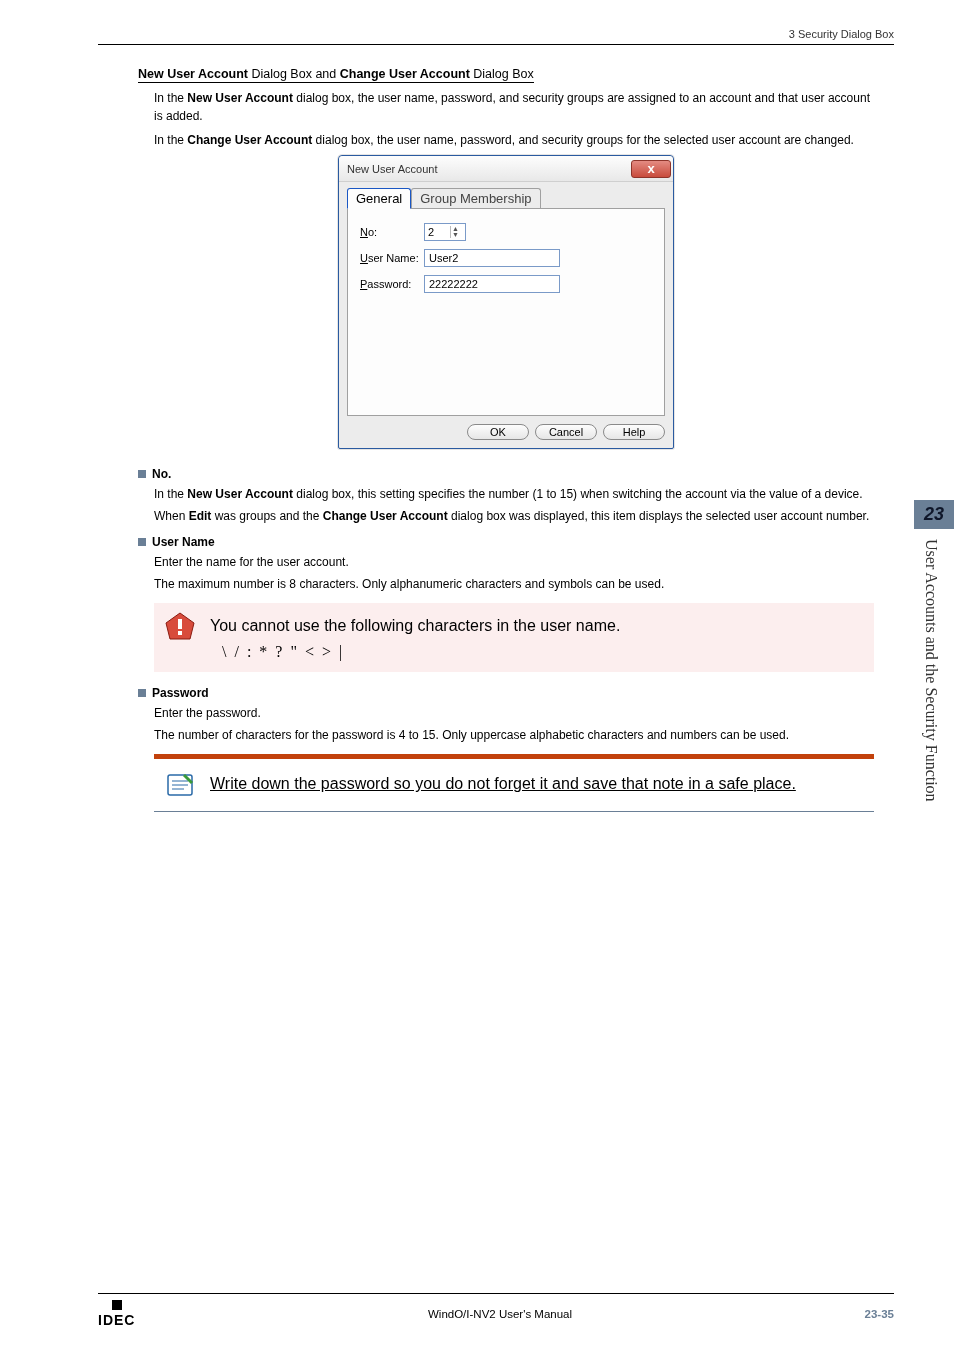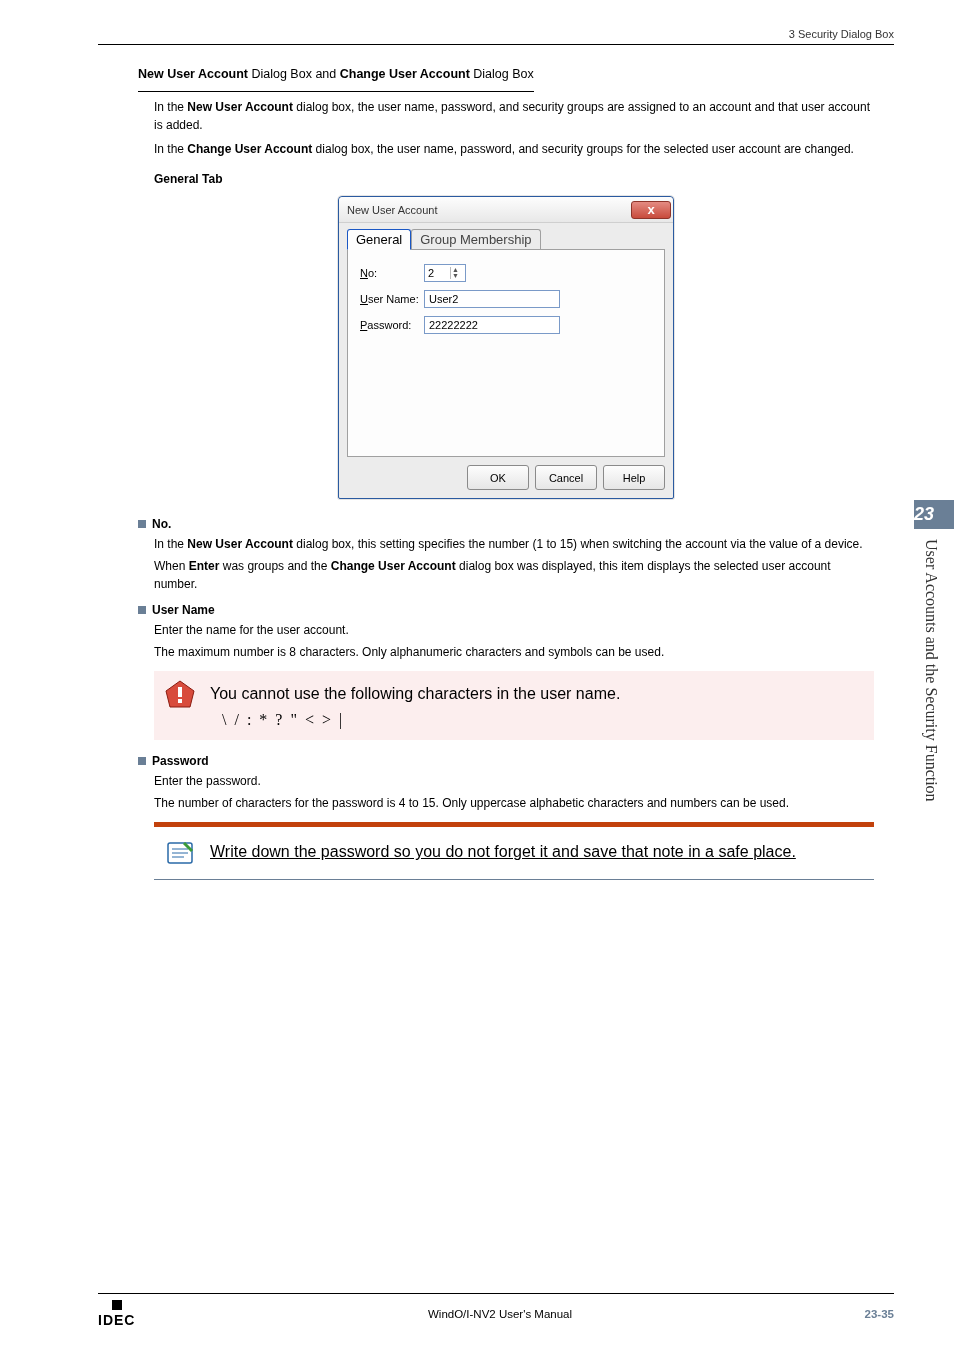--- a/index.html
+++ b/index.html
@@ -24,21 +24,21 @@
   .hr-top {
     border: none;
     border-top: 1px solid #000;
     margin-bottom: 22px;
   }
   .content { padding-left: 40px; padding-right: 20px; }
   .title-underline {
     font-size: 12.5px;
     border-bottom: 1.5px solid #000;
     display: inline-block;
-    padding-bottom: 10px;
+    padding-bottom: 1px;
     margin-bottom: 6px;
   }
   .title-underline b { font-weight: bold; }
   .para {
     font-size: 12px;
     line-height: 1.5;
     padding-left: 16px;
     margin-bottom: 6px;
   }
   .subhead {
@@ -142,24 +142,24 @@
     padding: 1px 4px;
     display: flex; align-items: center;
   }
   .w120 { width: 136px; }
   .btn-row {
     display: flex; justify-content: flex-end;
     gap: 6px;
     padding: 0 8px 8px 8px;
   }
   .dlg-btn {
-    width: 62px; height: 25px;
+    width: 62px; height: 16px;
     background: linear-gradient(#fdfdfd,#e6e6e6);
     border: 1px solid #8a8a8a;
-    border-radius: 3px;
+    border-radius: 8px;
     font-size: 11px;
     display: flex; align-items: center; justify-content: center;
   }
 
   .bullet-head {
     font-size: 12px;
     margin: 10px 0 4px 0;
     display: flex; align-items: center; gap: 6px;
   }
   .bullet-head .sq { width: 8px; height: 8px; background: #6a7f96; display: inline-block; }
@@ -190,24 +190,24 @@
 
   
   .side-tab {
     position: absolute;
     right: 0;
     top: 500px;
     width: 40px;
   }
   .side-num {
     background: #6a7f96;
-    color: #ffffff;
+    color: #0f172a;
     font-weight: bold;
     font-size: 18px;
-    text-align: left;
+    text-align: center;
     padding: 4px 0;
     font-style: italic;
     font-family: Verdana, sans-serif;
   }
   .side-text {
     writing-mode: vertical-rl;
     font-size: 16px;
     color: #333;
     padding: 10px 8px;
     font-family: Georgia, 'Times New Roman', serif;
@@ -254,21 +254,20 @@
       <b>New User Account</b><span> Dialog Box and </span><b>Change User Account</b><span> Dialog Box</span>
     </div>
 
     <div class="para">
       <span>In the </span><b>New User Account</b><span> dialog box, the user name, password, and security groups are assigned to an account and that user account is added.</span>
     </div>
     <div class="para">
       <span>In the </span><b>Change User Account</b><span> dialog box, the user name, password, and security groups for the selected user account are changed.</span>
     </div>
 
-    <div class="subhead">General Tab</div>
 
     <div class="dialog-wrap">
       <div class="dialog">
         <div class="titlebar">
           <span class="titlebar-text">New User Account</span>
           <div class="close-btn">x</div>
         </div>
         <div class="tabs-row">
           <span class="tab active">General</span><span class="tab inactive">Group Membership</span>
         </div>
@@ -302,21 +301,21 @@
 
     
     <div class="bullet-head">
       <span class="sq"></span>
         <b>No.</b>
     </div>
     <div class="bpara">
       <span>In the </span><b>New User Account</b><span> dialog box, this setting specifies the number (1 to 15) when switching the account via the value of a device.</span>
     </div>
     <div class="bpara">
-      <span>When </span><b>Enter</b><span> was groups and the </span><b>Change User Account</b><span> dialog box was displayed, this item displays the selected user account number.</span>
+      <span>When </span><b>Edit</b><span> was groups and the </span><b>Change User Account</b><span> dialog box was displayed, this item displays the selected user account number.</span>
     </div>
 
     
     <div class="bullet-head">
       <span class="sq"></span>
         <b>User Name</b>
     </div>
     <div class="bpara">Enter the name for the user account.</div>
     <div class="bpara">The maximum number is 8 characters. Only alphanumeric characters and symbols can be used.</div>
 

